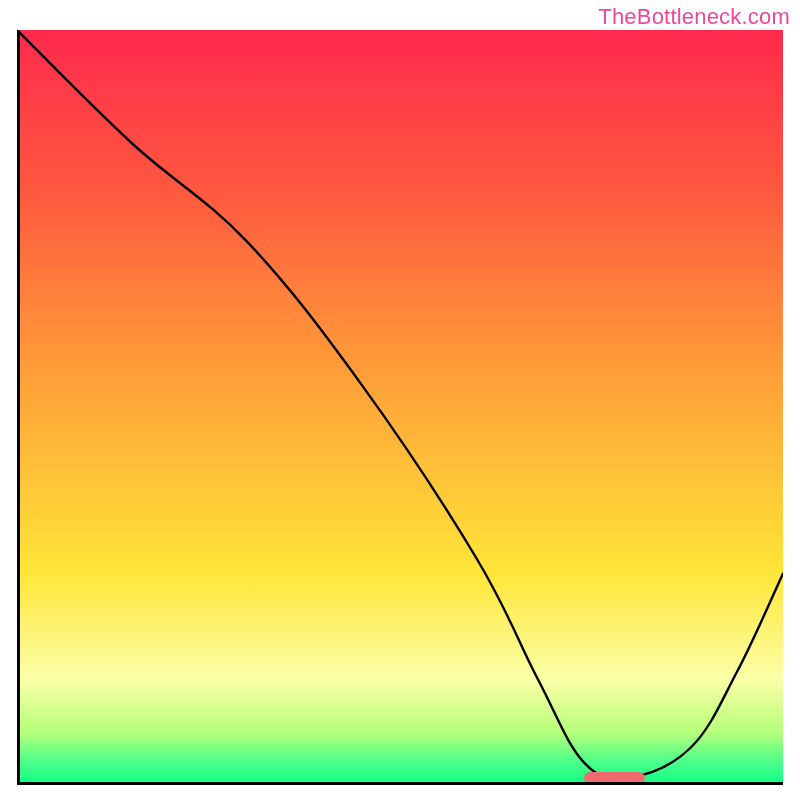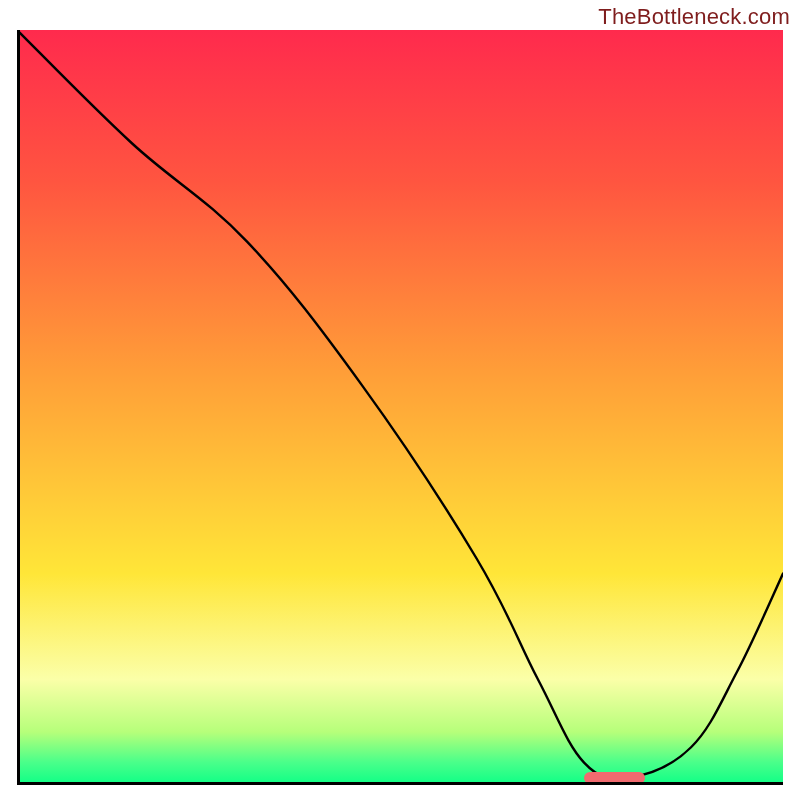--- a/index.html
+++ b/index.html
@@ -13,21 +13,21 @@
   }
   .stage {
     position: relative;
     width: 800px;
     height: 800px;
   }
   .watermark {
     position: absolute;
     top: 4px;
     right: 10px;
-    color: #7f1d1d;
+    color: #ec4899;
     font-size: 22px;
     font-weight: 400;
     letter-spacing: 0.2px;
   }
   .plot {
     position: absolute;
     left: 17px;
     top: 30px;
     width: 766px;
     height: 755px;

